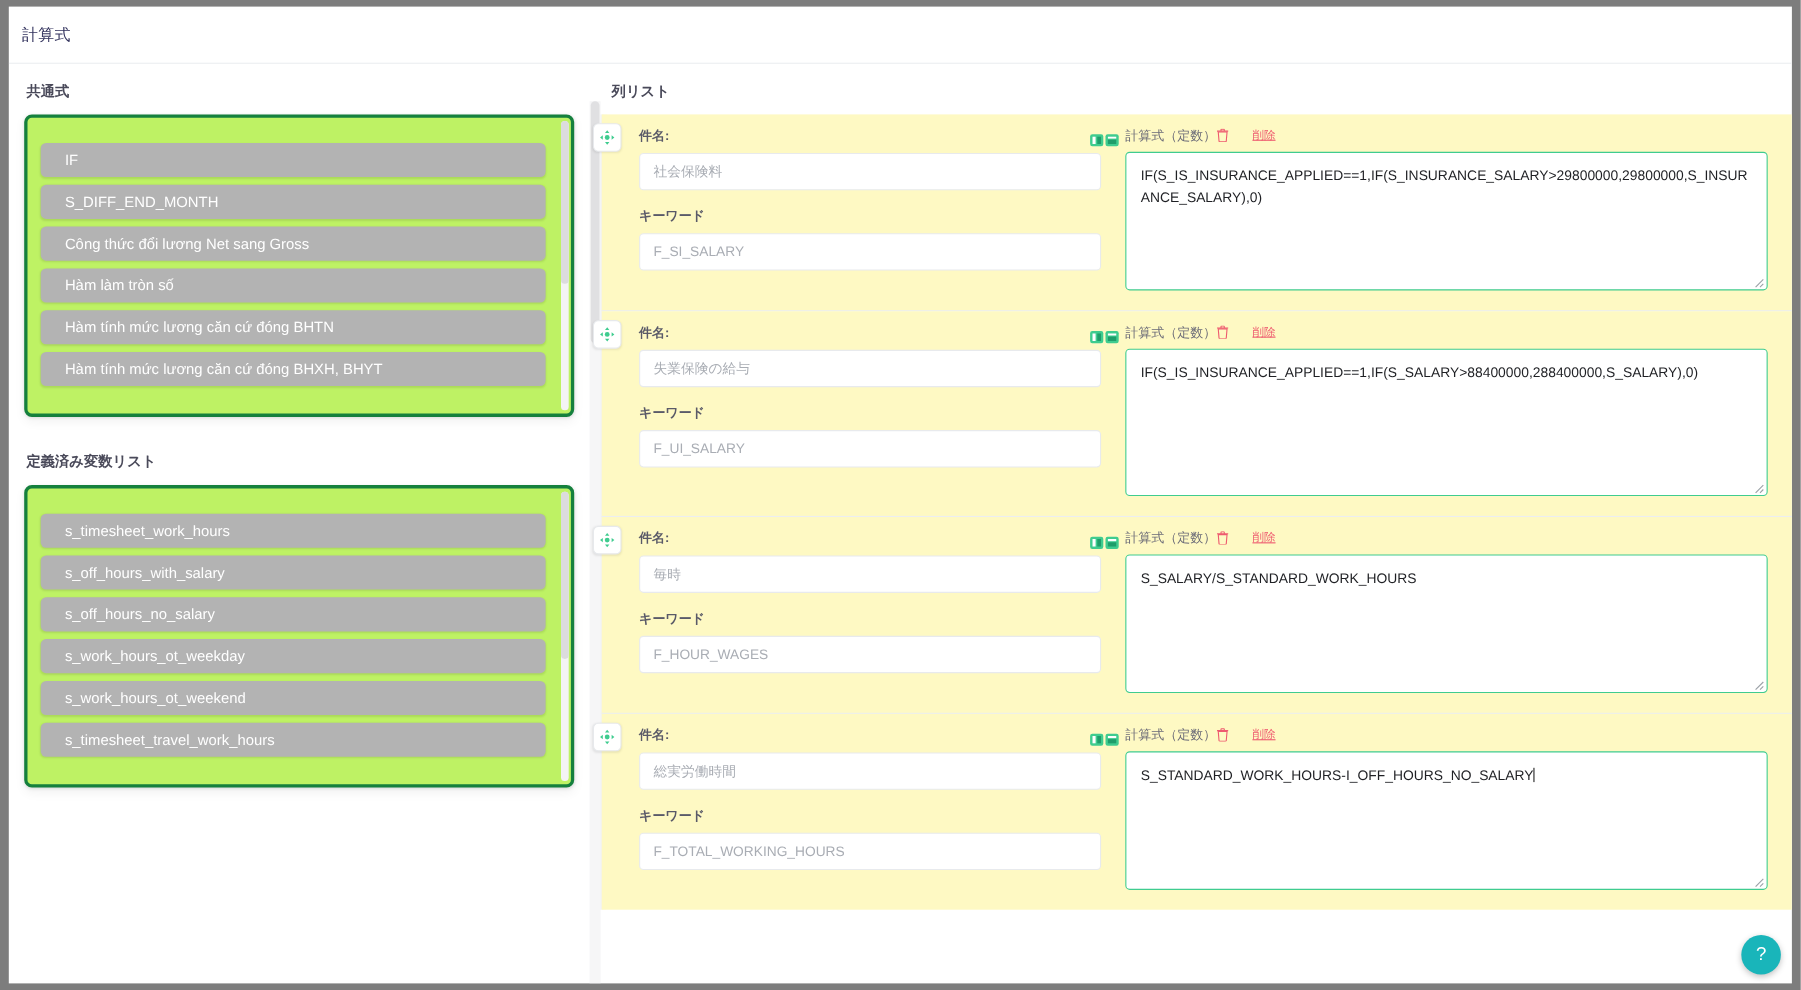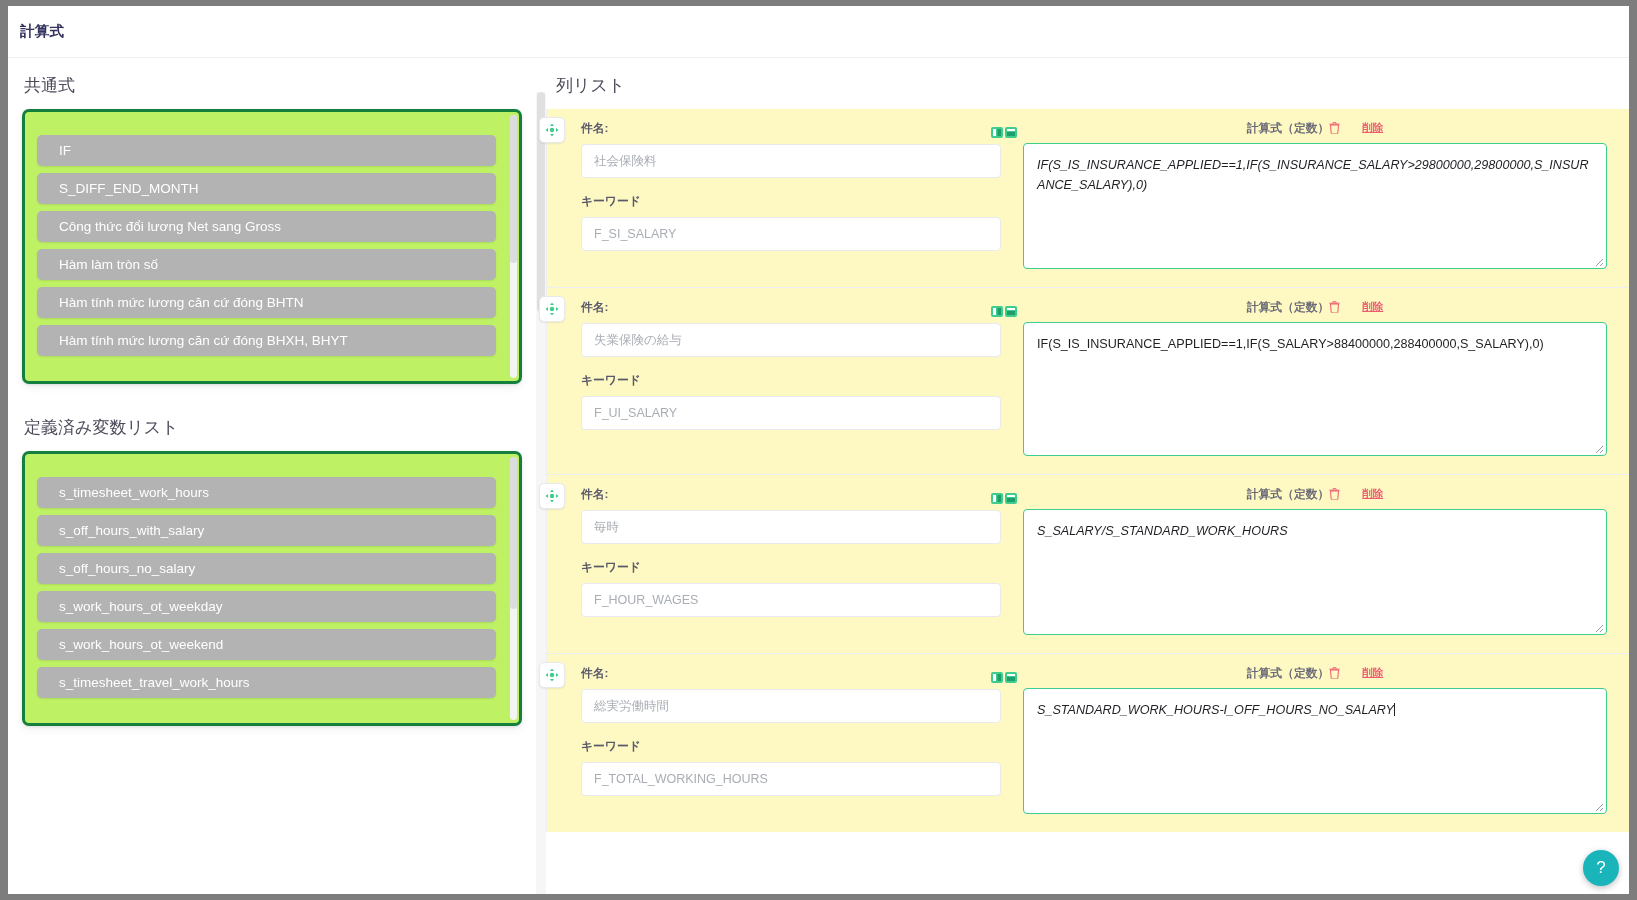--- a/index.html
+++ b/index.html
@@ -19,34 +19,34 @@
   }
   
   .page-header {
     height: 52px;
     border-bottom: 1px solid #eceef1;
     display: flex; align-items: center;
     padding-left: 12px;
   }
   .page-title {
     font-size: 14.5px;
-    font-weight: bold;
+    font-weight: normal;
     color: #32325d;
     letter-spacing: .3px;
   }
   
   .body-split { display: flex; height: 836px; }
   .left-col { width: 528px; flex: none; padding: 16px 0 0 14px; }
   .right-col { flex: 1; padding-top: 16px; position: relative; }
 
   .section-label {
-    font-size: 17px;
+    font-size: 13px;
     color: #4a4a5a;
     margin: 0 0 12px 2px;
-    font-weight: normal;
+    font-weight: bold;
   }
   
   .list-panel {
     position: relative;
     background: #bef264;
     border: 3px solid #15803d;
     border-radius: 7px;
     box-shadow: 0 1px 3px rgba(0,0,0,.10), 0 4px 10px rgba(0,0,0,.05);
     padding: 23px 12px 10px 12px;
     overflow: hidden;
@@ -143,23 +143,22 @@
     width: 12px; height: 11px;
     background: #3fcc8f;
     border-radius: 2px;
     display: flex; align-items: center; justify-content: center;
     cursor: pointer;
   }
   .mini-btn svg { display: block; }
 
   .formula-head {
     display: flex; align-items: flex-start;
-    justify-content: center;
+    justify-content: flex-start;
     margin-bottom: 6px;
-    font-weight: bold;
   }
   .formula-label {
     font-size: 11.8px;
     color: #6b6b78;
   }
   .del-link {
     display: flex; align-items: center; gap: 22px;
     color: #ee5a6f;
     font-size: 10.5px;
     cursor: pointer;
@@ -175,21 +174,21 @@
     font-size: 12.6px;
     color: #1f2024;
     line-height: 1.55;
     position: relative;
     word-break: break-all;
     overflow: hidden;
     outline: none;
     font-family: "Liberation Sans", sans-serif;
     resize: none;
   }
-  .formula-box.h1 { height: 126px; font-style: italic; }
+  .formula-box.h1 { height: 126px; }
   .formula-box.h2 { height: 134px; }
   .resize-grip {
     position: absolute;
     right: 2px; bottom: 1px;
     width: 12px; height: 12px;
     pointer-events: none;
   }
   .caret {
     display: inline-block;
     width: 1px;

